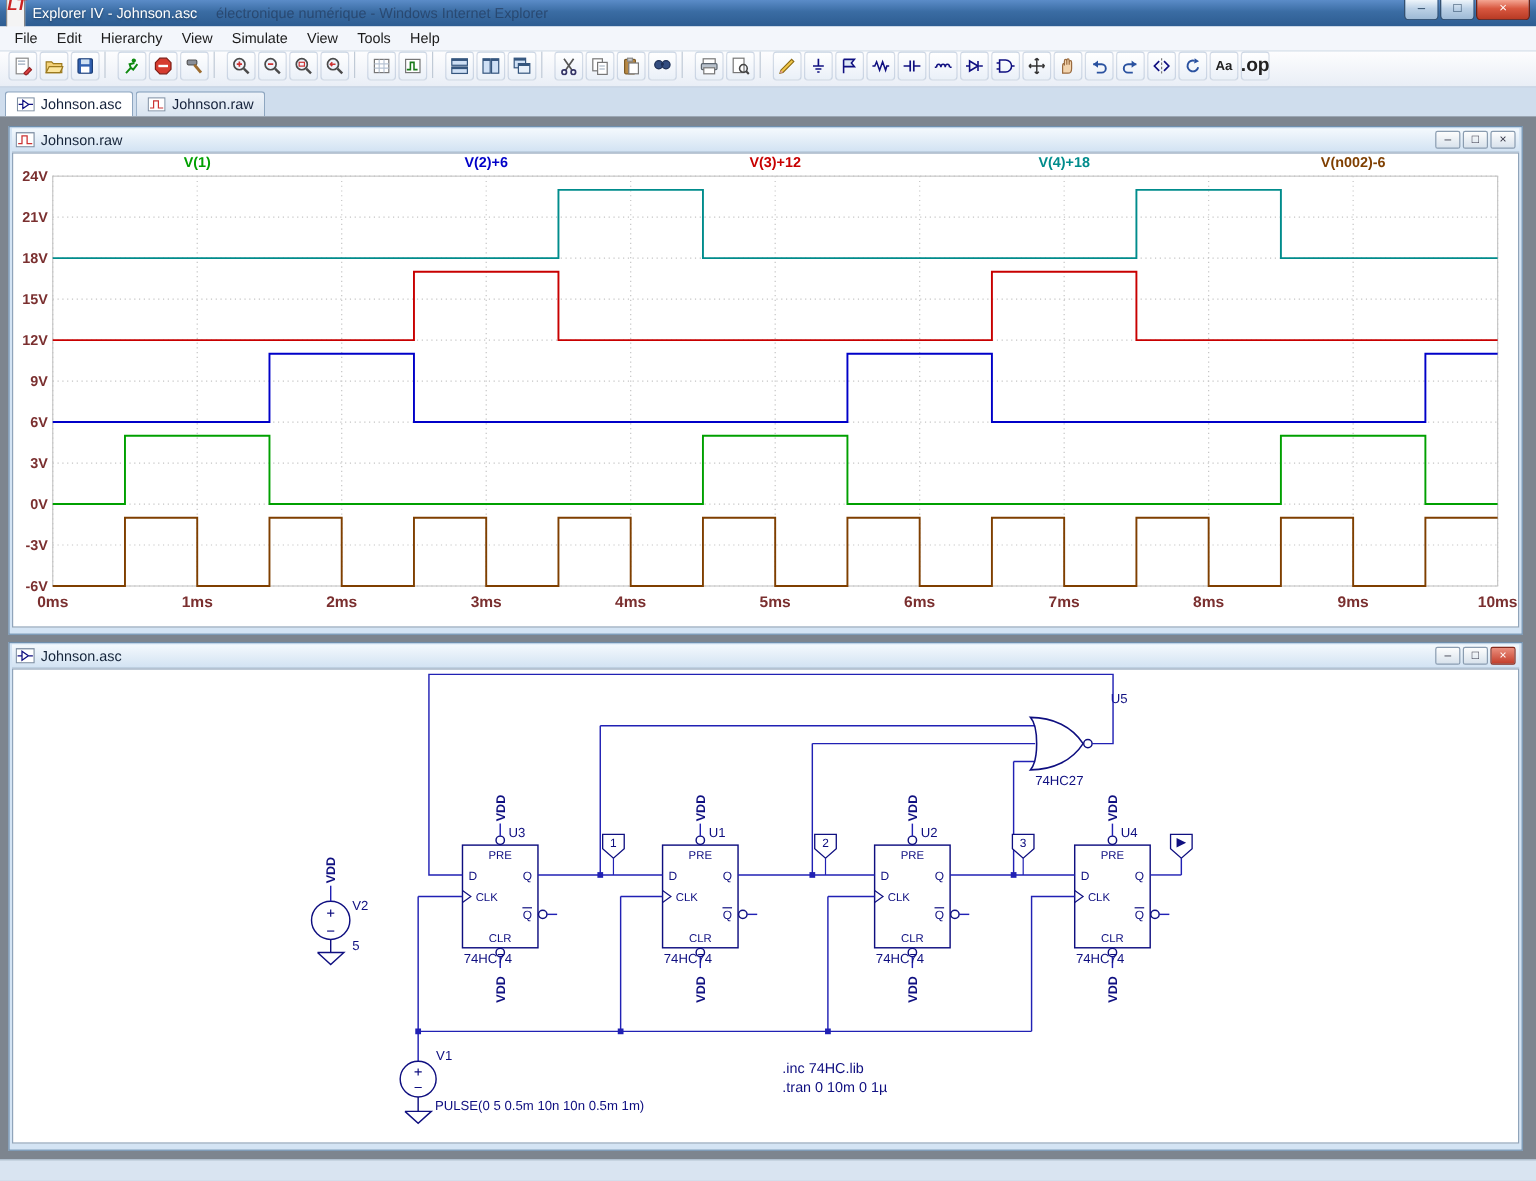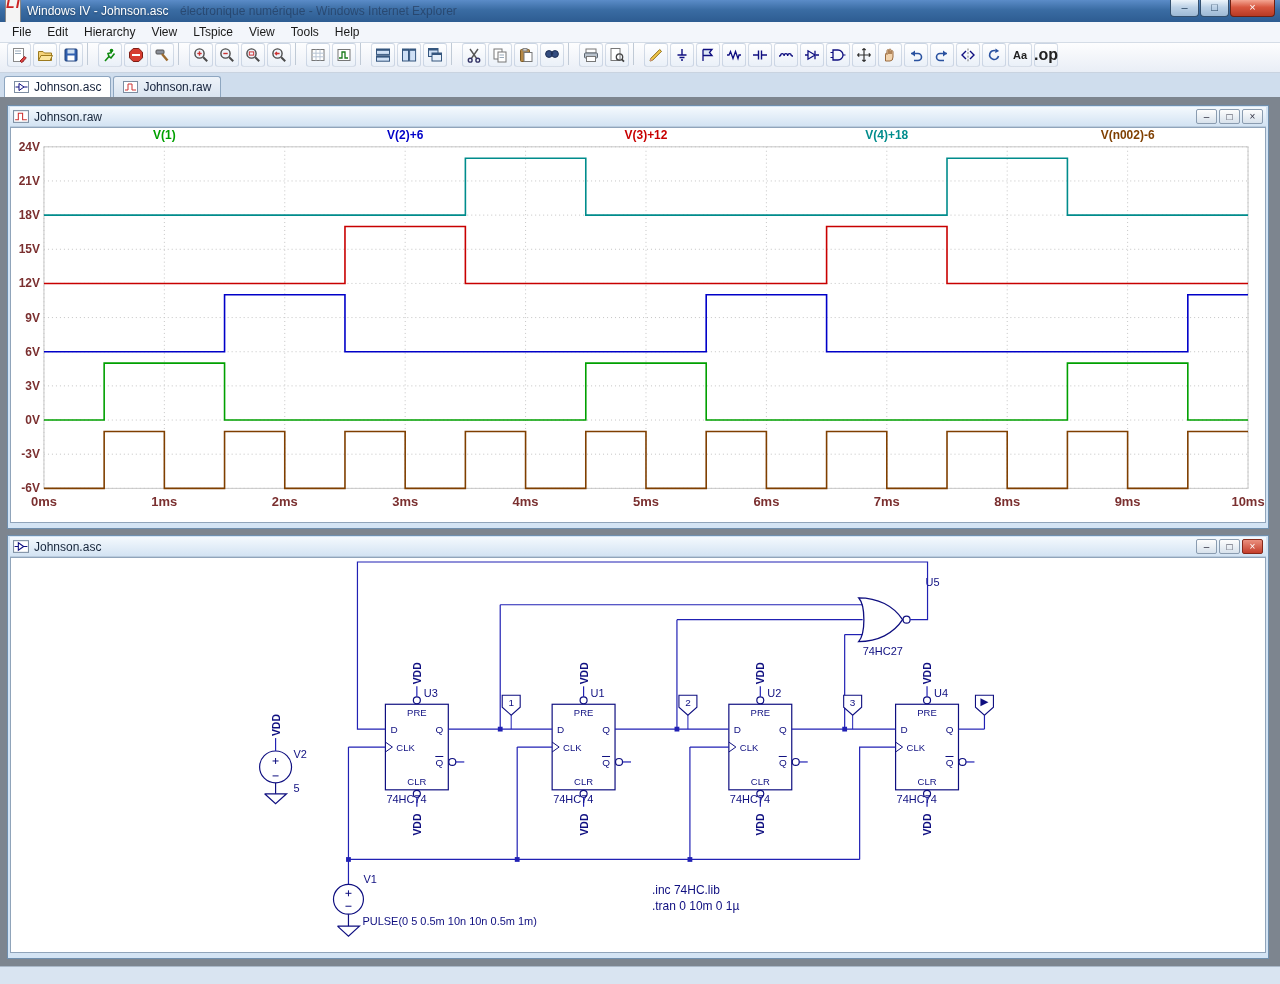--- a/index.html
+++ b/index.html
@@ -59,35 +59,35 @@
   #sch-win  { left:7px; top:438px; width:1262px; height:424px; }
 
   .statusbar { position:absolute; bottom:0; left:0; right:0; height:18px;
     background:#d9e4f1; border-top:1px solid #aab8c8; }
 </style>
 </head>
 <body>
 
 <div class="titlebar">
   <div class="app-icon">LT</div>
-  <span class="title-text">Windows IV - Johnson.asc</span>
+  <span class="title-text">Explorer IV - Johnson.asc</span>
   <span class="ghost">électronique numérique - Windows Internet Explorer</span>
   <span class="winbtns">
     <span class="wbtn">–</span>
     <span class="wbtn">□</span>
     <span class="wbtn close">×</span>
   </span>
 </div>
 
 <div class="menubar">
     <span class="menu-item">File</span>
     <span class="menu-item">Edit</span>
     <span class="menu-item">Hierarchy</span>
     <span class="menu-item">View</span>
-    <span class="menu-item">LTspice</span>
+    <span class="menu-item">Simulate</span>
     <span class="menu-item">View</span>
     <span class="menu-item">Tools</span>
     <span class="menu-item">Help</span>
   </div>
 
 <div class="toolbar">
     <div class="tool-btn">
       <svg viewBox="0 0 16 16">
         <rect x="2.5" y="1.5" width="10" height="13" fill="#fff" stroke="#8a8a8a"></rect>
         <line x1="4" y1="4" x2="10" y2="4" stroke="#9ab"></line>

